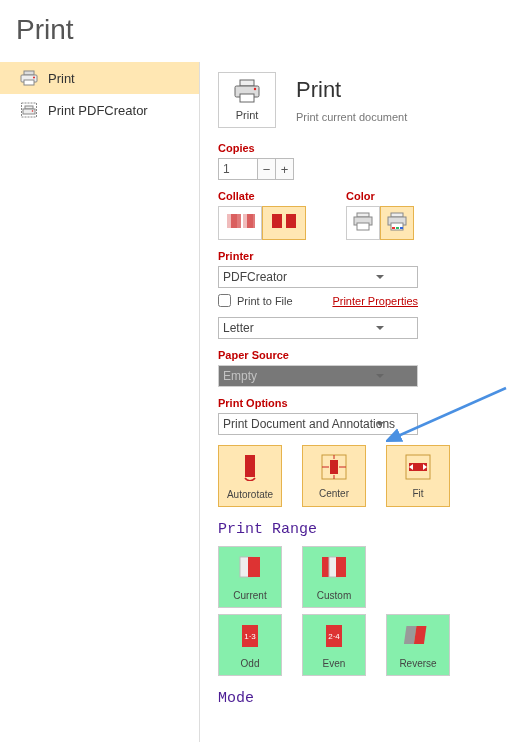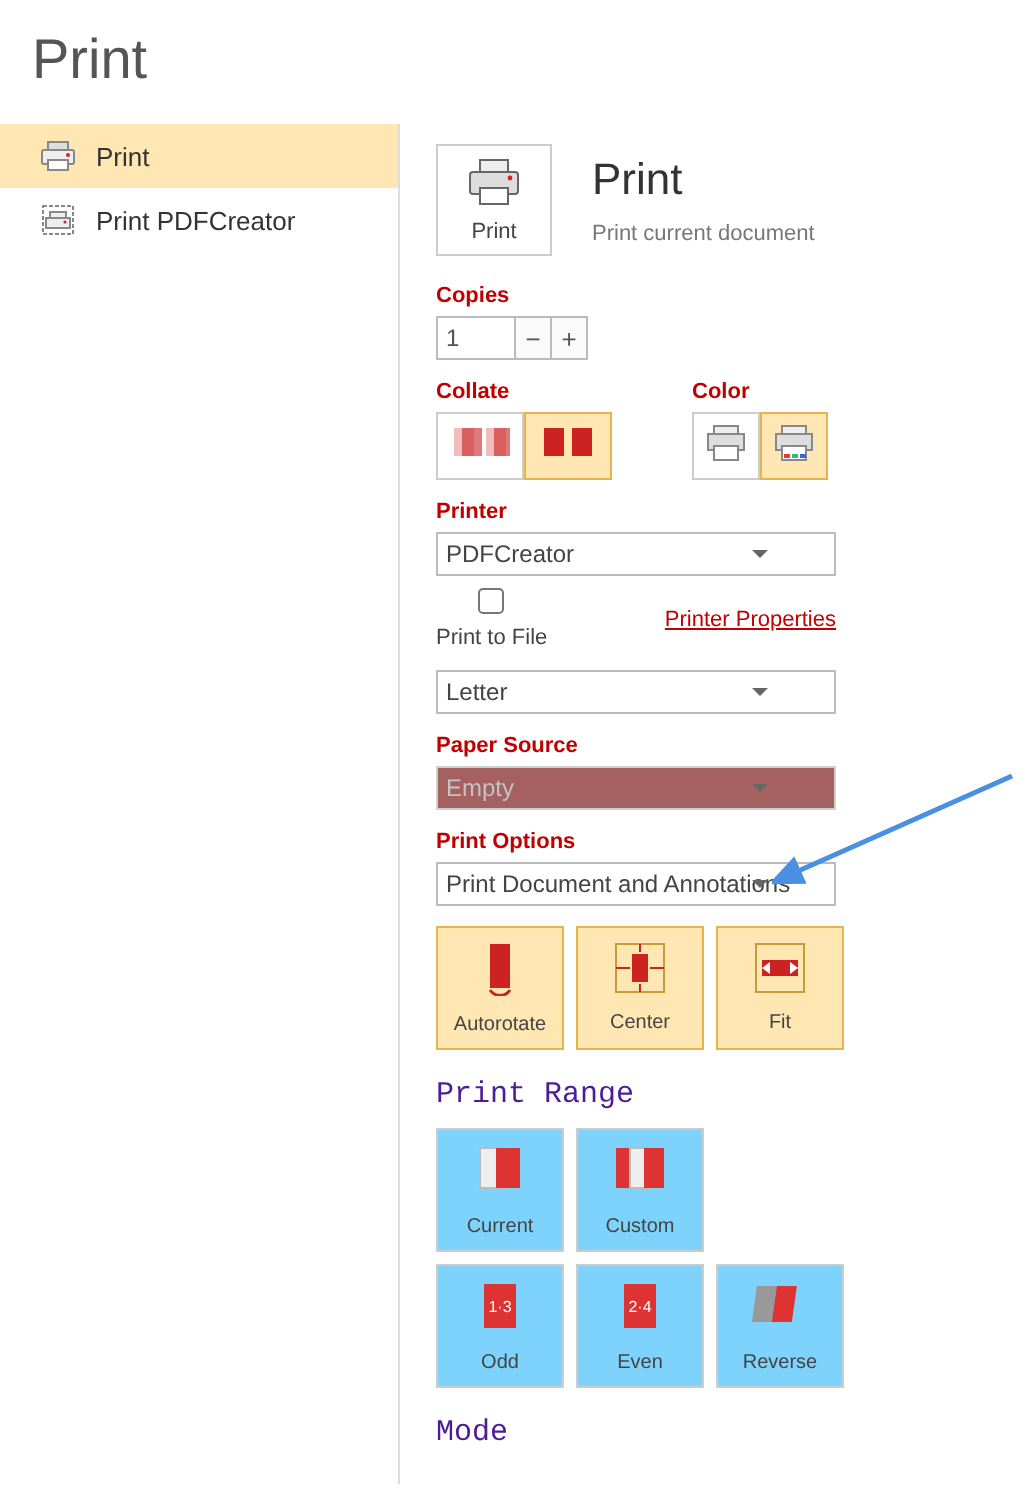--- a/index.html
+++ b/index.html
@@ -107,30 +107,30 @@
   .color-btn.selected { background:#ffe7b3; border-color:#e6b34d;}
   .full-select, .full-input {
     width: 200px; height:22px; border:1px solid #bbb; background:#fff; font-size:12px; color:#444; padding:0 4px;
   }
   .full-select { appearance:none; -webkit-appearance:none; background:#fff; padding-right:18px; }
   .select-wrap { position:relative; width:172px;border-radius:10px; }
   .select-wrap::after {
     content:''; position:absolute; right:6px; top:9px; border:4px solid transparent; border-top-color:#666;
   }
   .checkbox-row { display:flex; align-items:center; justify-content:space-between; width:200px; margin-top:6px; font-size:11px;}
-  .checkbox-row label { display:flex; align-items:center; gap:6px; color:#444;flex-direction:column; }
+  .checkbox-row label { display:flex; align-items:center; gap:6px; color:#444; }
   .link { color:#c00000; text-decoration:underline; font-size:11px; cursor:pointer; }
-  .disabled-select { color:#aaa; background:#7f1d1d; }
-  .tile-row { display:flex; gap:6px; margin-top:2px; }
+  .disabled-select { color:#aaa; background:#404040; }
+  .tile-row { display:flex; gap:20px; margin-top:2px; }
   .tile {
     width:64px; height:62px; border:1px solid #e6b34d; background:#ffe7b3;
     display:flex; flex-direction:column; align-items:center; justify-content:center; gap:6px;
     font-size:10px; color:#444; cursor:pointer;
   }
-  .tile.white { background:#7dd3fc; border-color:#ccc; }
+  .tile.white { background:#86efac; border-color:#ccc; }
   .section-head {
     font-size:15px; color:#4c1d95; font-weight:400; margin:14px 0 8px 0;font-family:Liberation Mono, monospace;
   }
   .arrow {
     position:absolute;
     left: 386px;
     top: 380px;
     pointer-events:none;
   }
 </style>

